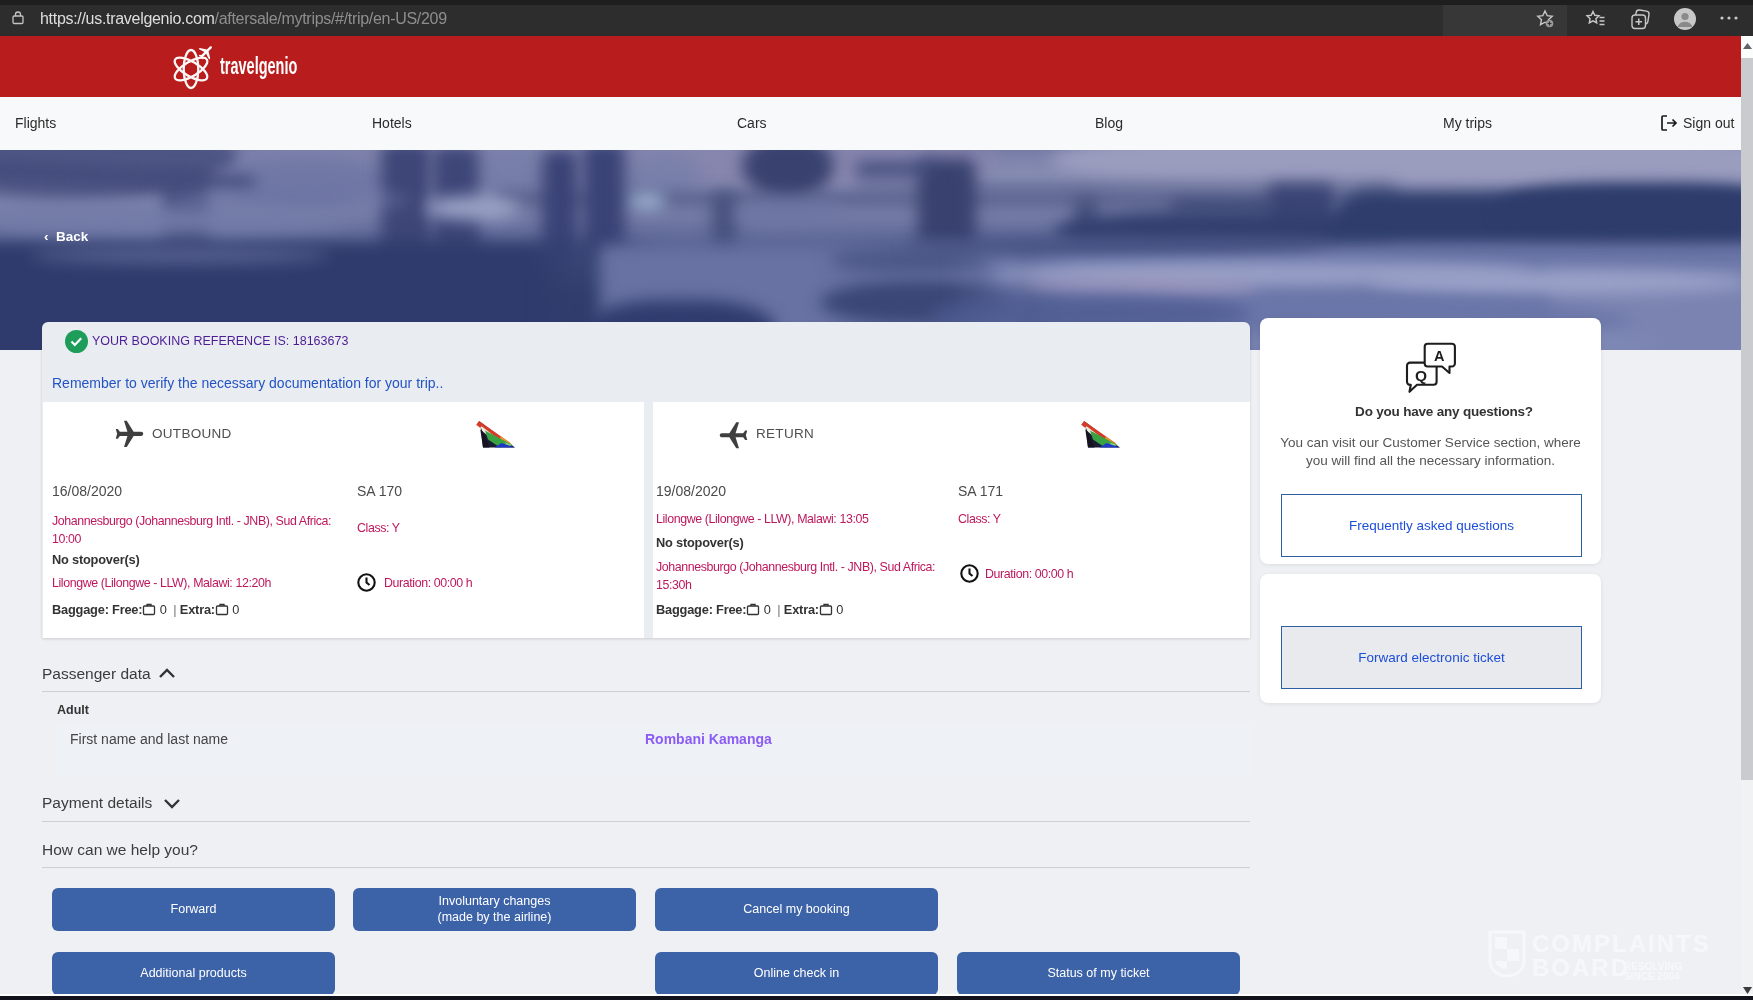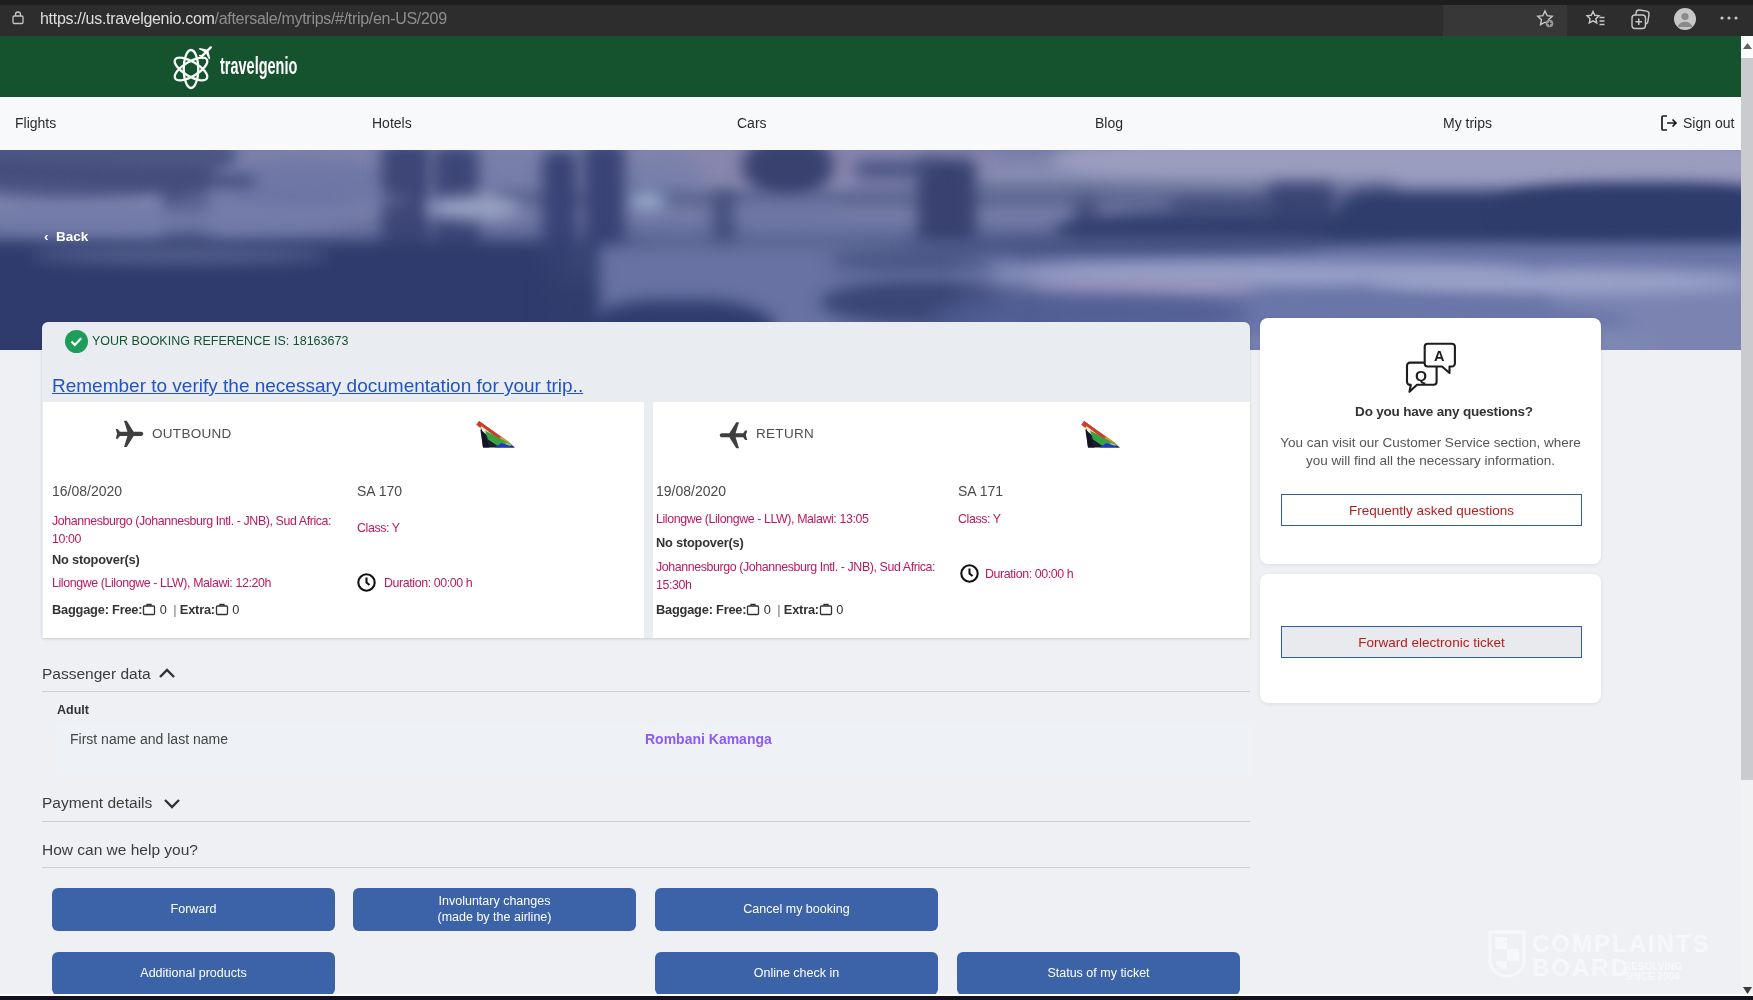--- a/index.html
+++ b/index.html
@@ -7,57 +7,57 @@
 .abs { position:absolute; }
 #stage { position:relative; width:1753px; height:1000px; overflow:hidden; }
 
 
 #chrome { position:absolute; left:0; top:0; width:1753px; height:36px; background:#2d2d2d; }
 #chrome .topedge { position:absolute; left:0; top:0; width:100%; height:5px; background:#1e1e1e; }
 #url { position:absolute; left:40px; top:0; height:36px; line-height:38px; font-size:16px; color:#dfdfdf; letter-spacing:-0.3px; }
 #url .dim { color:#8e8e8e; }
 
 
-#bluebar { position:absolute; left:0; top:36px; width:1741px; height:61px; background:#14532d; }
+#bluebar { position:absolute; left:0; top:36px; width:1741px; height:61px; background:#b91c1c; }
 
 
 #nav { position:absolute; left:0; top:97px; width:1741px; height:53px; background:#f8f9fa; }
 #nav .item { position:absolute; top:0; height:53px; line-height:53px; font-size:14px; color:#2b2b2b; }
 
 
 #hero { position:absolute; left:0; top:150px; width:1741px; height:200px; overflow:hidden; background:linear-gradient(180deg,#767ca6 0%,#8d92b8 14%,#8187af 26%,#68719e 40%,#4a5886 55%,#36456f 72%,#33416f 88%,#35436e 100%); }
 #hero .b { position:absolute; filter:blur(8px); }
 #backlink { position:absolute; left:44px; top:229px; color:#fff; font-size:13.5px; font-weight:bold; }
 #triptitle { position:absolute; left:41px; top:280px; color:#fff; font-size:19px; font-weight:bold; letter-spacing:-0.2px; }
 
 
 #bookcard { position:absolute; left:42px; top:322px; width:1208px; height:316px; border-radius:6px 6px 0 0; background:#e9edf2; box-shadow:0 1px 3px rgba(0,0,0,0.15); }
-#bookref { position:absolute; left:92px; top:334px; font-size:12.5px; color:#14532d; letter-spacing:0; }
-#doclink { position:absolute; left:52px; top:375px; font-size:19px; color:#2353c4; text-decoration:underline; }
+#bookref { position:absolute; left:92px; top:334px; font-size:12.5px; color:#4c1d95; letter-spacing:0; }
+#doclink { position:absolute; left:52px; top:375px; font-size:14px; color:#2353c4; }
 .whitecard { position:absolute; top:402px; height:236px; background:#fff; }
 #wc1 { left:43px; width:601px; }
 #wc2 { left:653px; width:597px; }
 
 
 .fdate { font-size:14px; color:#4a4a4a; }
 .fline { font-size:12.4px; color:#be185d; letter-spacing:-0.4px; }
 .fbold { font-size:12.8px; color:#333; font-weight:bold; letter-spacing:-0.2px; }
 .seclabel { font-size:13.5px; color:#4f4f4f; letter-spacing:0.3px; }
 
 
 .sectitle { position:absolute; left:42px; font-size:15.5px; color:#3c3c3c; }
 .hr { position:absolute; left:42px; width:1208px; height:1px; background:#cfcfcf; }
 #namerow { position:absolute; left:56px; top:722px; width:1194px; height:54px; background:#eef1f5; }
 
 
 .bluebtn { position:absolute; width:283px; height:43px; background:#3c63a7; border-radius:6px; color:#fff; font-size:12.5px; display:flex; align-items:center; justify-content:center; text-align:center; line-height:1.25; }
 
 
 .sidecard { position:absolute; left:1260px; width:341px; background:#fff; border-radius:8px; box-shadow:0 1px 4px rgba(0,0,0,0.08); }
-.sidebtn { position:absolute; left:21px; width:301px; height:32px; border:1px solid #2e5fa3; color:#b91c1c; font-size:13.5px; display:flex; align-items:center; justify-content:center; }
+.sidebtn { position:absolute; left:21px; width:301px; height:63px; border:1px solid #2e5fa3; color:#1d4ed8; font-size:13.5px; display:flex; align-items:center; justify-content:center; }
 
 
 #sbar { position:absolute; left:1741px; top:36px; width:12px; height:964px; background:#f1f2f3; }
 #sbthumb { position:absolute; left:0px; top:22px; width:12px; height:722px; background:#c9cbce; }
 #sbbtn { position:absolute; left:0px; top:0px; width:12px; height:22px; background:#fbfcfc; }
 
 
 #bottomline { position:absolute; left:0; top:994px; width:1753px; height:2px; background:#fff; }
 #bottomstrip { position:absolute; left:0; top:996px; width:1753px; height:4px; background:#12121c; }
 

